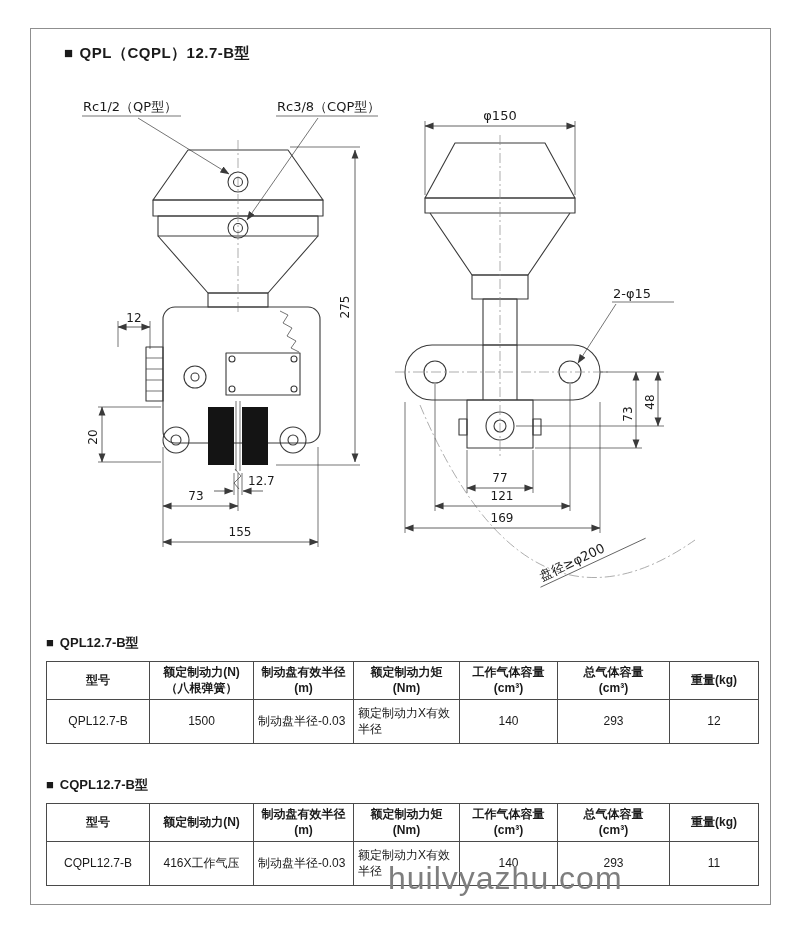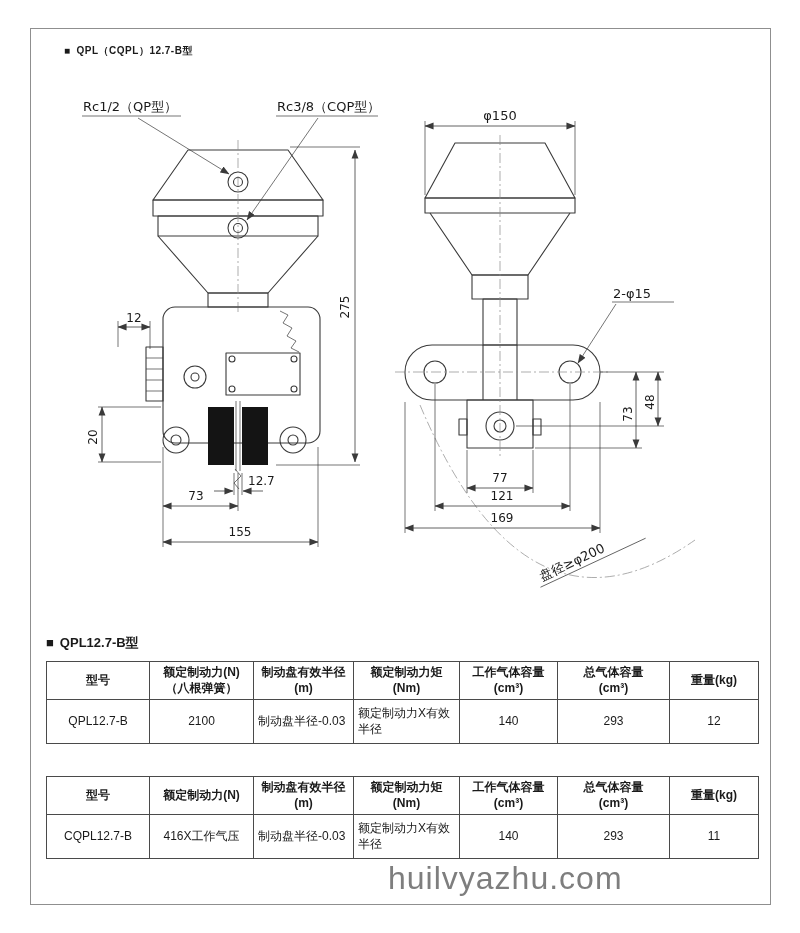--- a/index.html
+++ b/index.html
@@ -1,20 +1,20 @@
 <!DOCTYPE html>
 <html><head>
 <meta charset="utf-8">
 <style>
   * { margin:0; padding:0; box-sizing:border-box; }
   html,body { background:#ffffff; }
   body { font-family:"Liberation Sans","DejaVu Sans",sans-serif; color:#1a1a1a; }
   .page { position:relative; width:800px; height:933px; background:#fff; overflow:hidden; }
   .frame { position:absolute; left:30px; top:28px; width:741px; height:877px; border:1px solid #8f8f8f; }
-  .doc-title { position:absolute; left:64px; top:44px; font-size:10px; font-weight:bold; letter-spacing:.5px; }
+  .doc-title { position:absolute; left:64px; top:44px; font-size:15px; font-weight:bold; letter-spacing:.5px; }
   .doc-title .mk, .tbl-title .mk { margin-right:6px; }
 
   svg.drawing { position:absolute; }
   svg text { font-family:"DejaVu Sans","Liberation Sans",sans-serif; fill:#1a1a1a; }
   text.dim { font-size:12px; }
   text.lbl { font-size:13px; }
   .s   { fill:none; stroke:#3a3a3a; stroke-width:1.1; stroke-linejoin:round; }
   .sth { fill:none; stroke:#3a3a3a; stroke-width:.7; }
   .cl  { fill:none; stroke:#8a8a8a; stroke-width:.7; stroke-dasharray:10 3 2 3; }
   .dl  { fill:none; stroke:#3a3a3a; stroke-width:.8; }
@@ -195,32 +195,35 @@
           <th>工作气体容量
 (cm³)</th>
           <th>总气体容量
 (cm³)</th>
           <th>重量(kg)</th>
         </tr>
       </thead>
       <tbody>
         <tr>
           <td>QPL12.7-B</td>
-          <td>2100</td>
+          <td>1500</td>
           <td class="ta-l">制动盘半径-0.03</td>
           <td class="ta-l">额定制动力X有效半径</td>
           <td>140</td>
           <td>293</td>
           <td>12</td>
         </tr>
       </tbody>
     </table>
   </section>
 
   <section class="tbl-sec" style="top:776px;">
+    <div class="tbl-title">
+      <span class="mk">■</span><span>CQPL12.7-B型</span>
+    </div>
     <table>
       <colgroup>
         <col style="width:103px">
           <col style="width:104px">
           <col style="width:100px">
         <col style="width:106px">
           <col style="width:98px">
           <col style="width:112px">
           <col style="width:89px">
       </colgroup>

